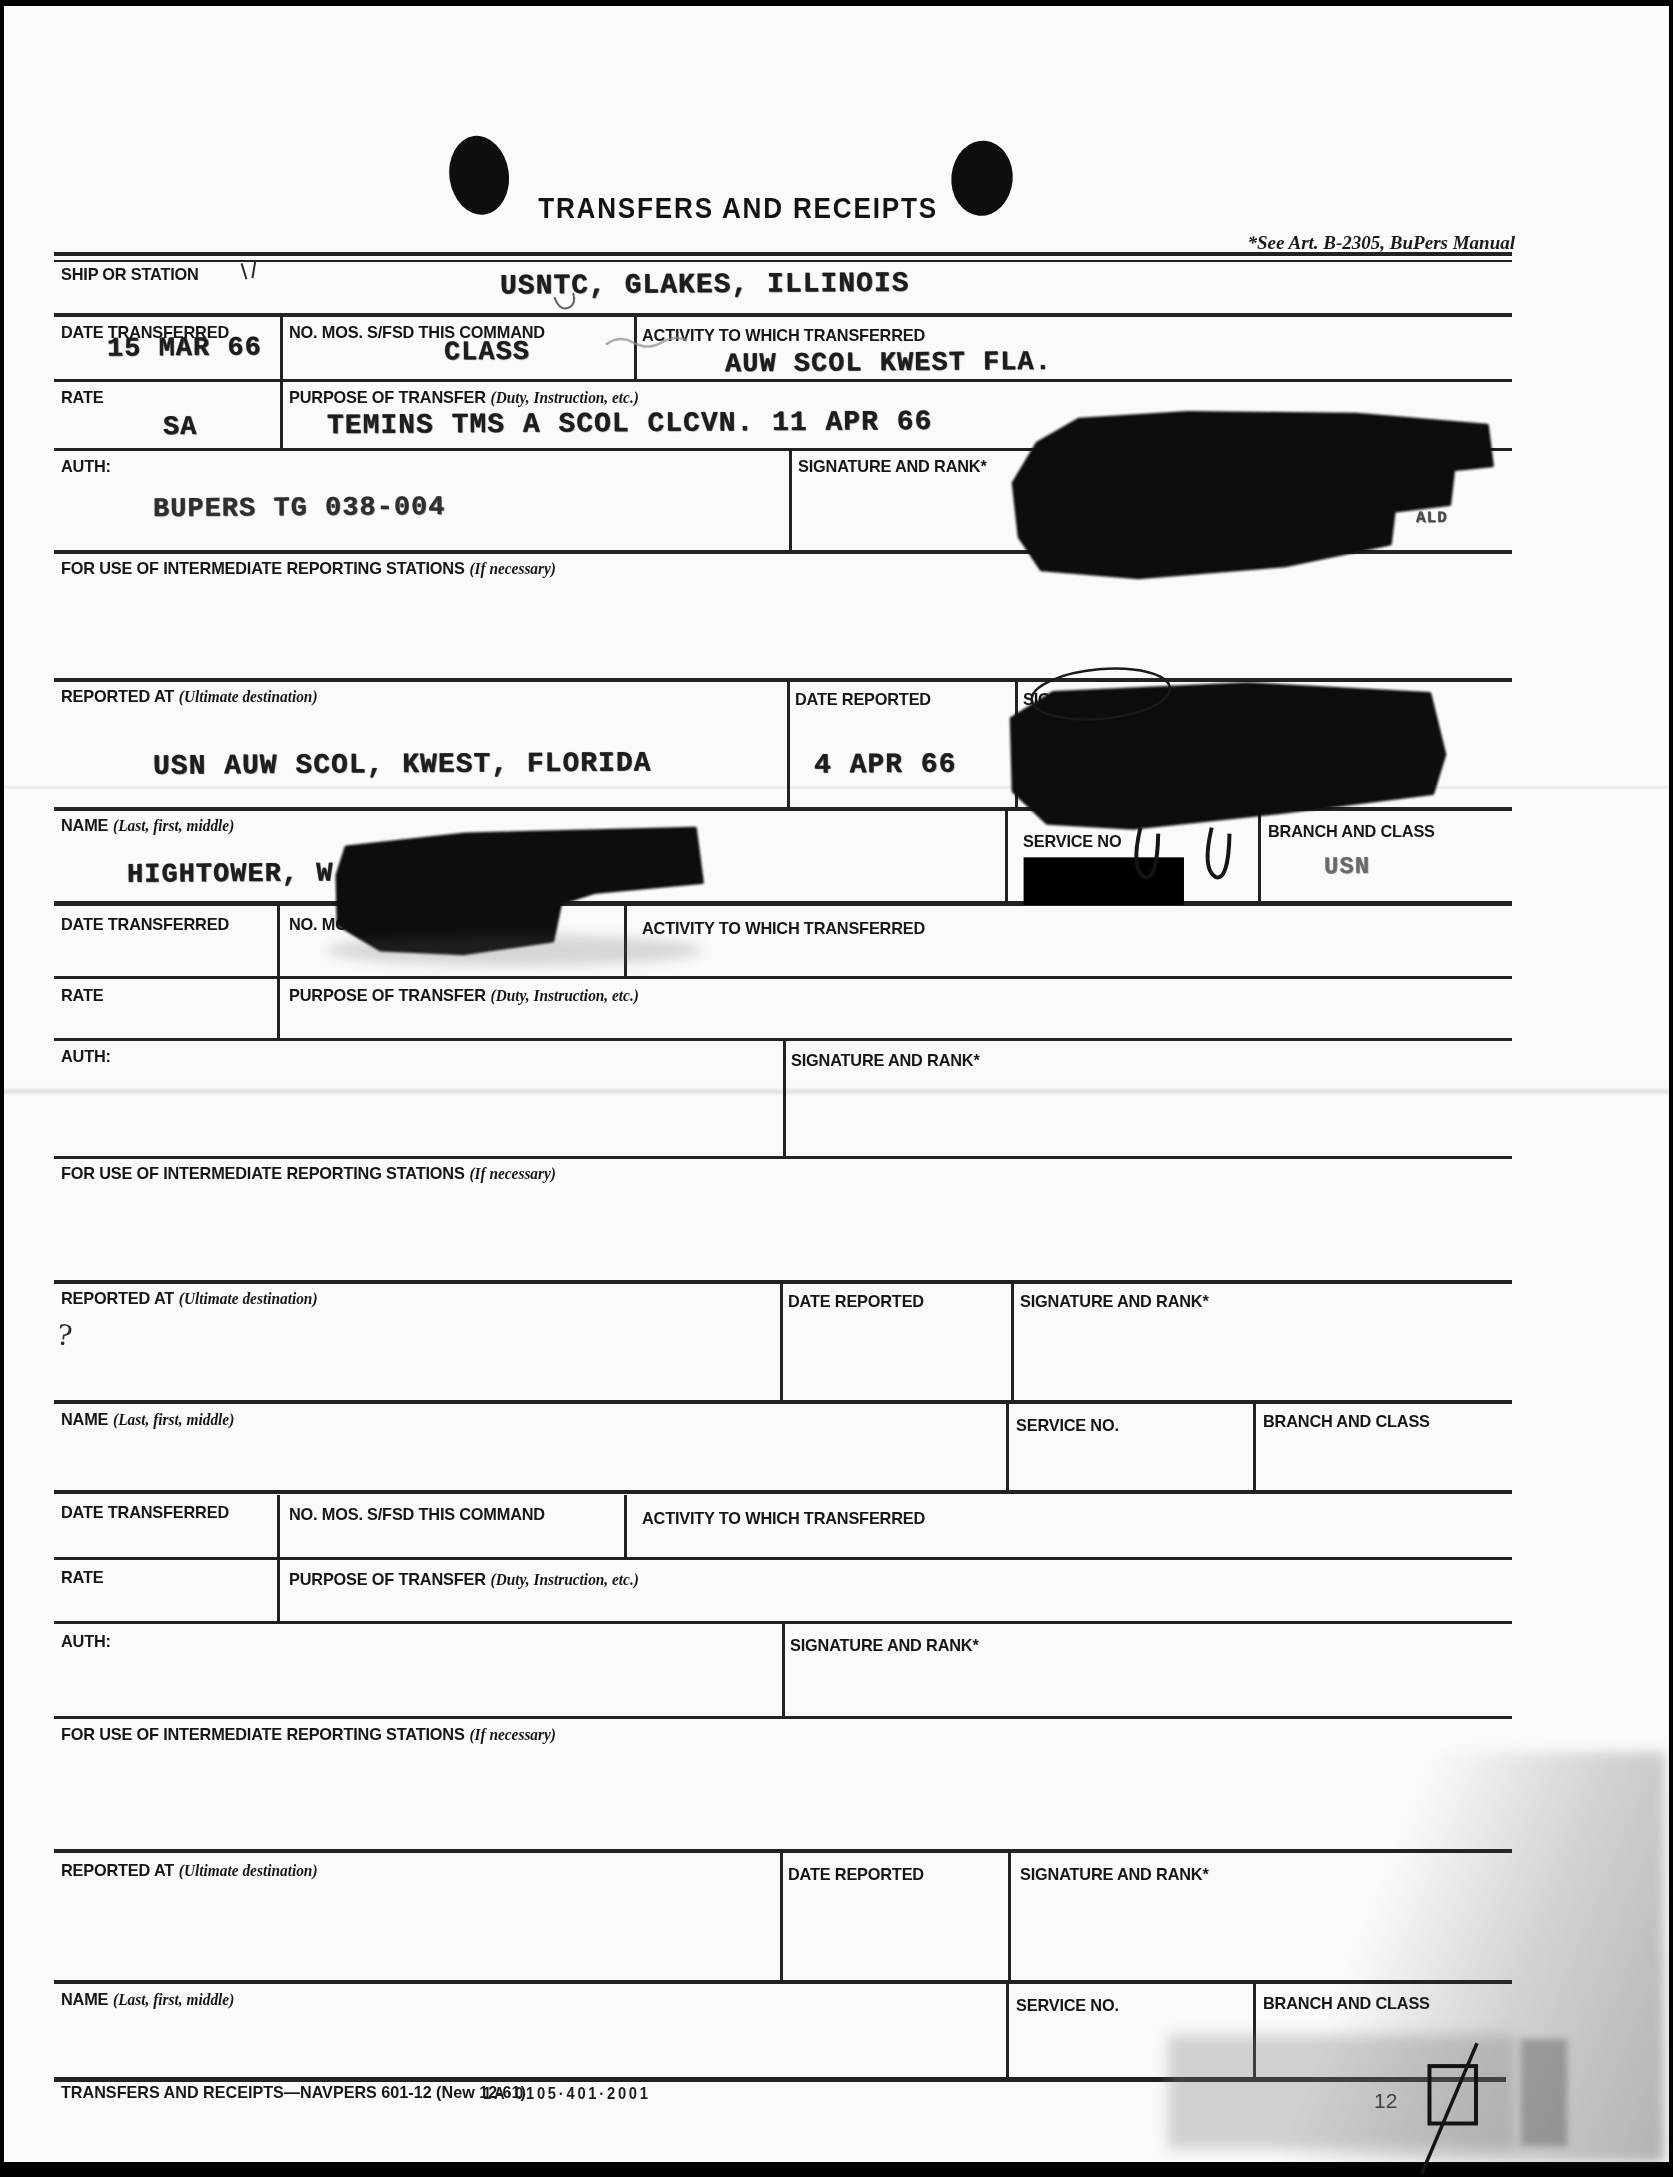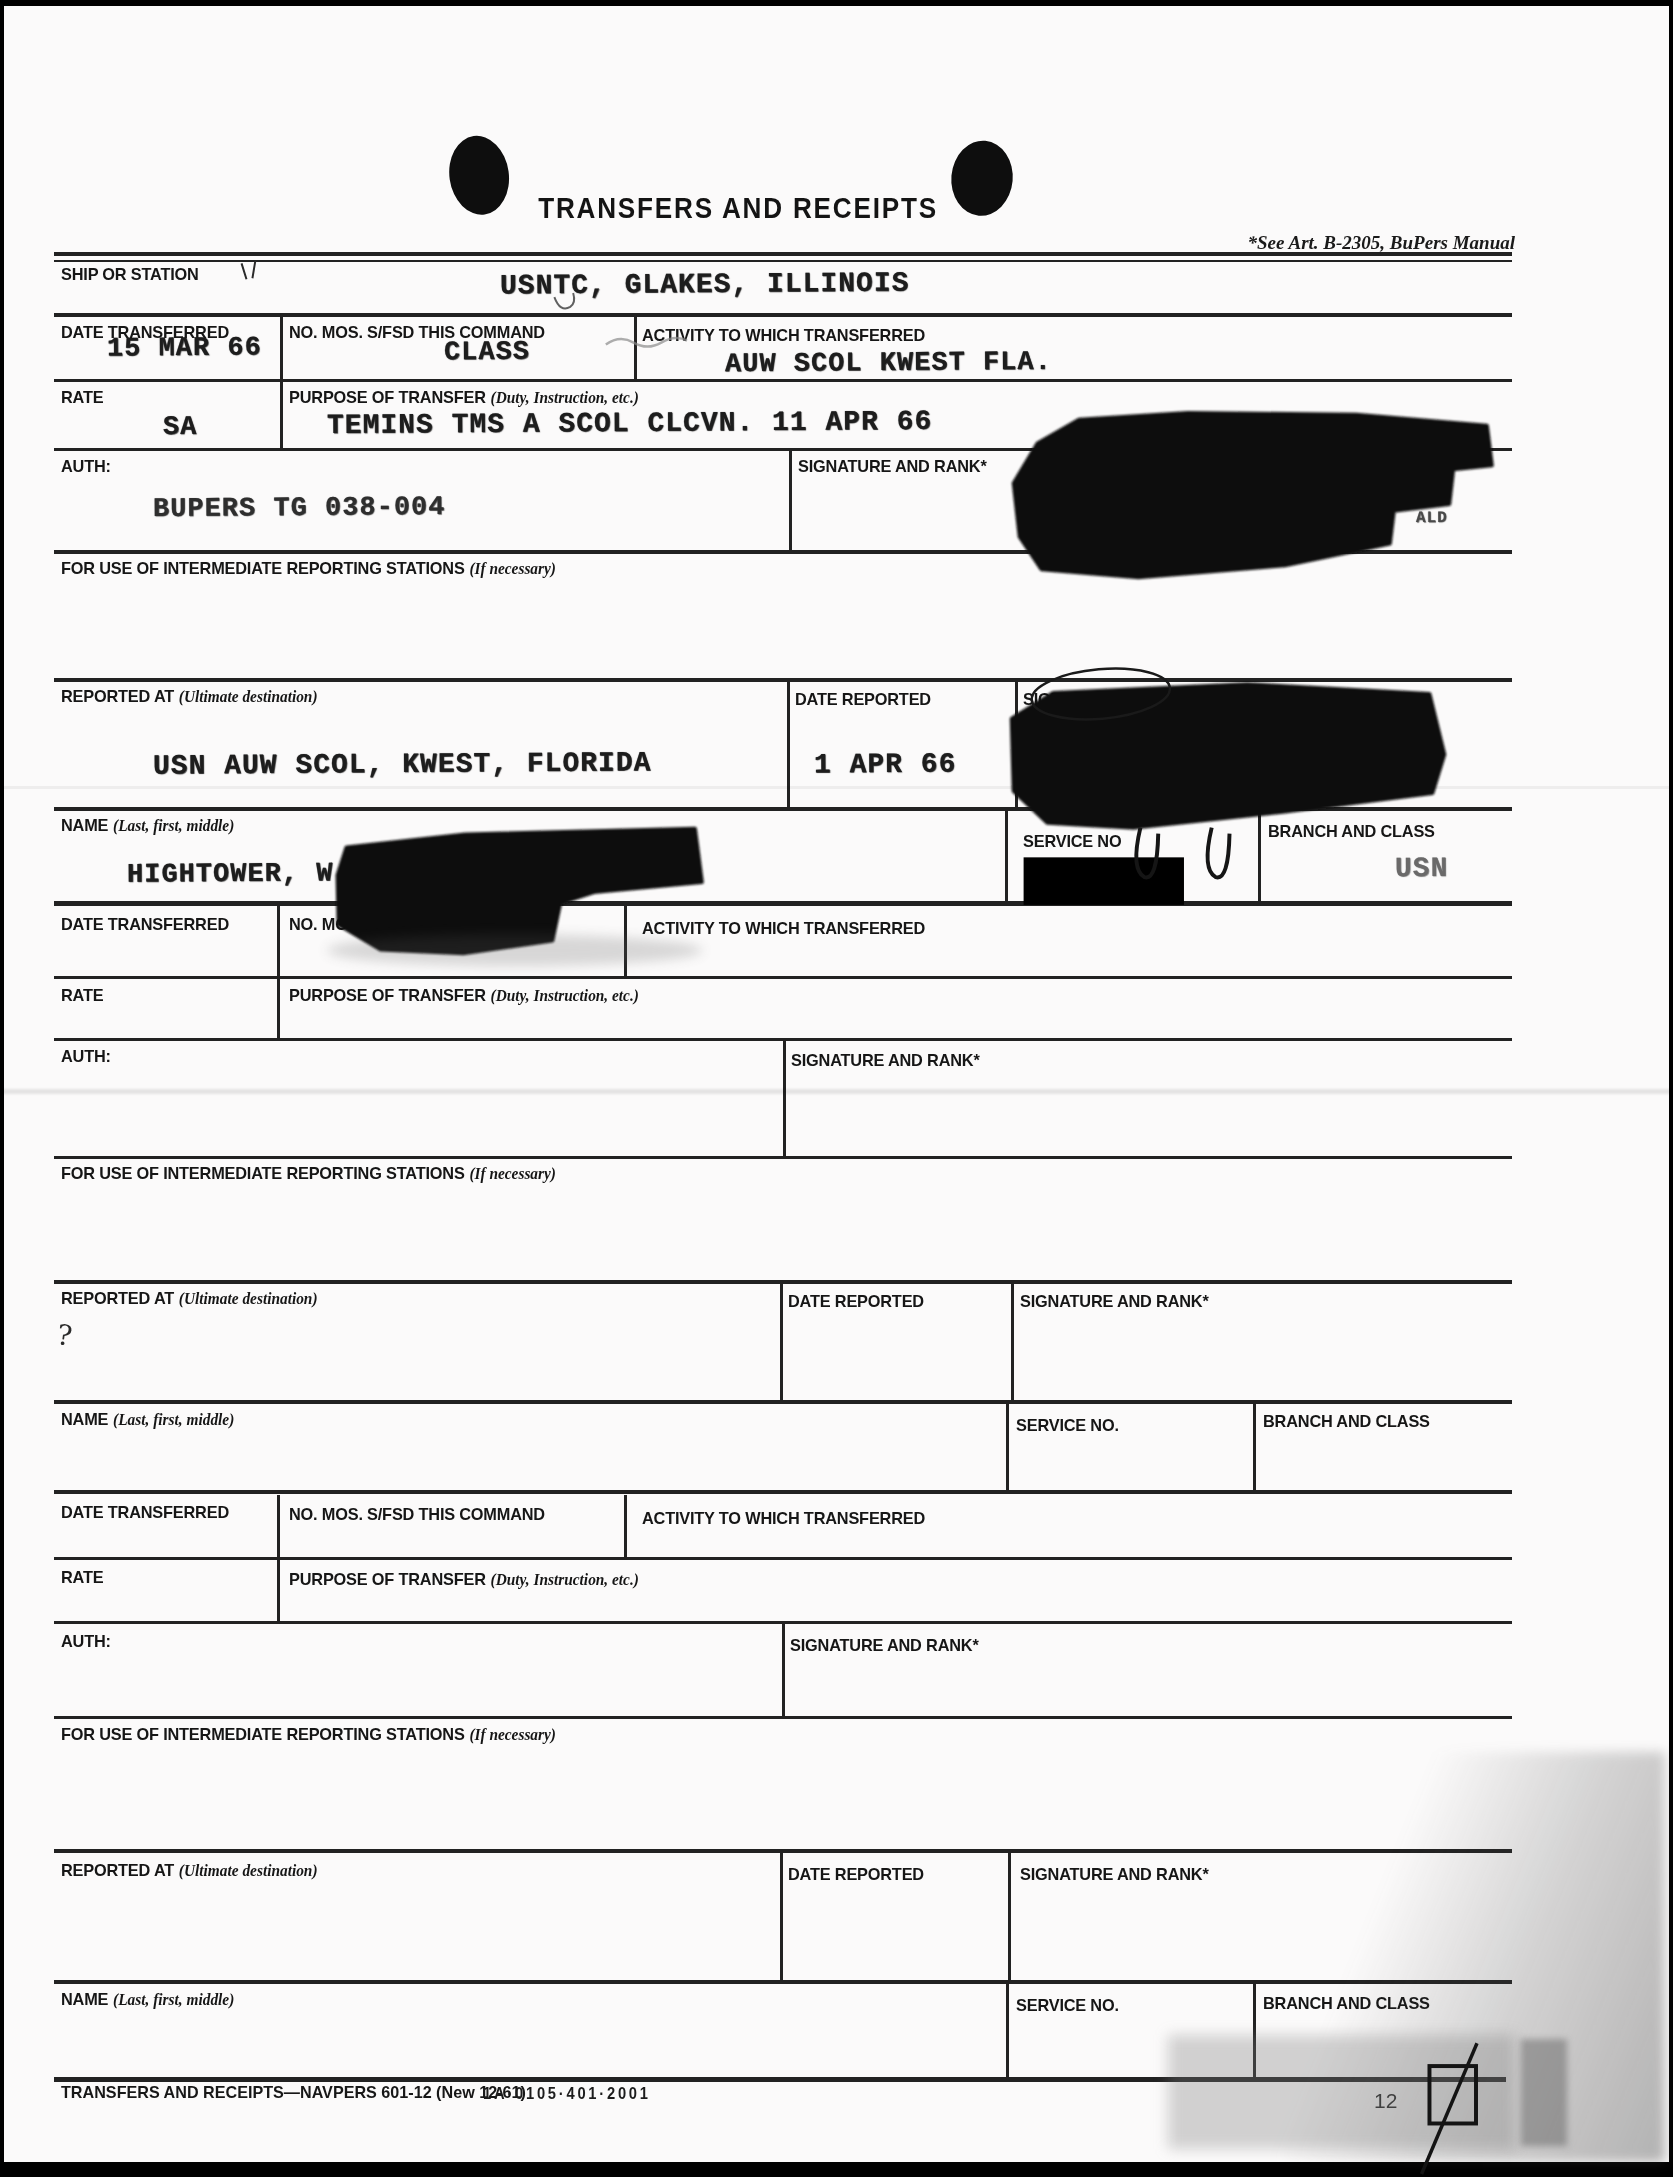--- a/index.html
+++ b/index.html
@@ -141,23 +141,23 @@
 
   <div class="typed" style="left:500px;top:269px;font-size:28px;">USNTC, GLAKES, ILLINOIS</div>
   <div class="typed" style="left:107px;top:333px;font-size:27px;">15 MAR 66</div>
   <div class="typed" style="left:444px;top:337px;font-size:27px;">CLASS</div>
   <div class="typed" style="left:725px;top:348px;font-size:27px;">AUW SCOL KWEST FLA.</div>
   <div class="typed" style="left:163px;top:412px;font-size:27px;">SA</div>
   <div class="typed" style="left:327px;top:408px;font-size:28px;">TEMINS TMS A SCOL CLCVN. 11 APR 66</div>
   <div class="typed" style="left:153px;top:493px;font-size:27px;opacity:.92;">BUPERS TG 038-004</div>
   <div class="typed" style="left:1416px;top:509px;font-size:16px;opacity:.8;">ALD</div>
   <div class="typed" style="left:153px;top:749px;font-size:28px;">USN AUW SCOL, KWEST, FLORIDA</div>
-  <div class="typed" style="left:814px;top:749px;font-size:28px;">1 APR 66</div>
+  <div class="typed" style="left:814px;top:749px;font-size:28px;">4 APR 66</div>
   <div class="typed" style="left:127px;top:859px;font-size:27px;">HIGHTOWER, W</div>
-  <div class="typed" style="left:1395px;top:853px;font-size:28px;opacity:.65;">USN</div>
+  <div class="typed" style="left:1324px;top:853px;font-size:24px;opacity:.65;">USN</div>
 
   <div class="qmark">?</div>
 
   <div class="footer-form">TRANSFERS AND RECEIPTS—NAVPERS 601-12 (New 12-61)</div>
   <div class="footer-stock">1A·0105·401·2001</div>
   <div class="pagenum">12</div>
 
   <div class="fold" style="top:786px;height:3px;background:rgba(0,0,0,.05);"></div>
   <div class="fold" style="top:1089px;height:5px;background:rgba(0,0,0,.09);filter:blur(1px);"></div>
 

